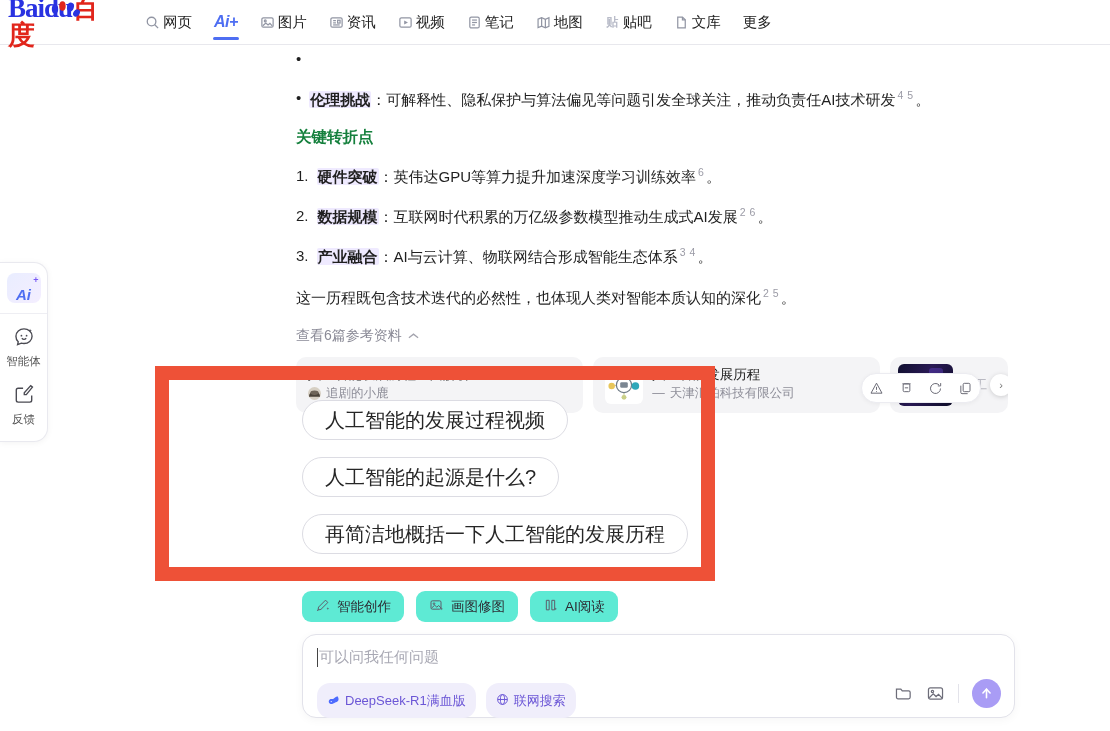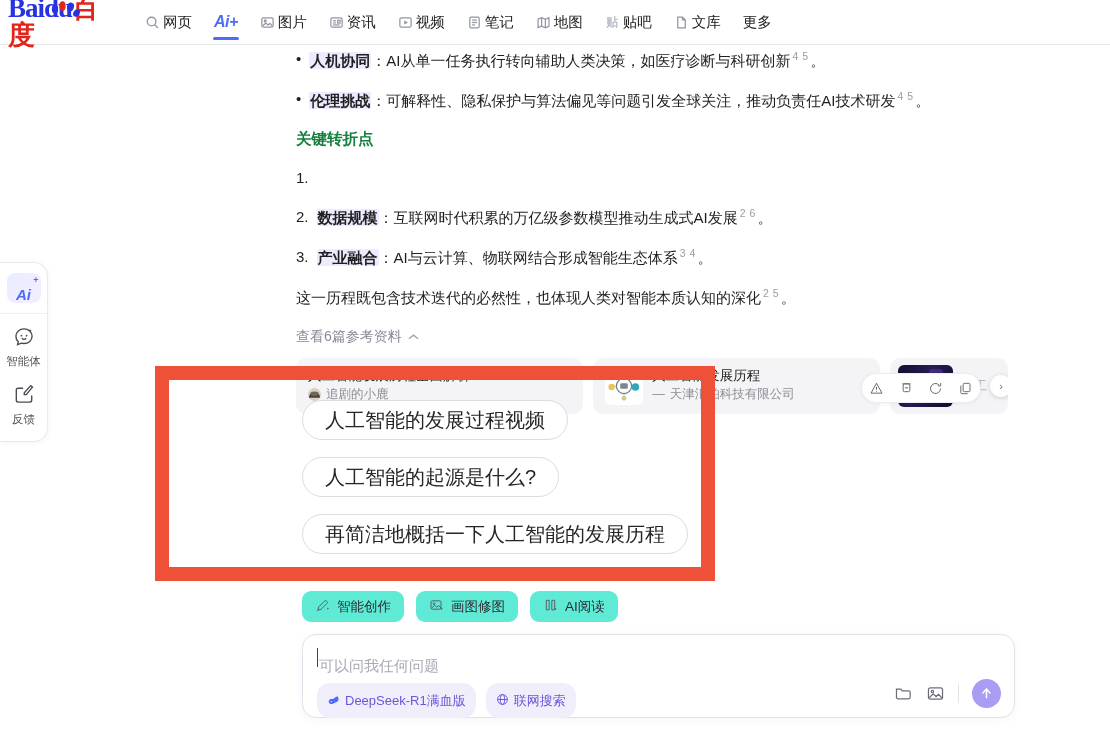--- a/index.html
+++ b/index.html
@@ -158,21 +158,21 @@
   }
   .toolchip svg { color:#5d5d6b; }
 
   
   .composer {
     position:absolute; left:302px; top:634px; width:713px; height:84px;
     border:1px solid #e2e2ea; border-radius:14px; background:#fff;
     box-shadow:0 2px 10px rgba(0,0,0,.04);
   }
   .composer .ph {
-    position:absolute; left:16px; top:22px; font-size:15px; color:#a9a9b4;
+    position:absolute; left:16px; top:13px; font-size:15px; color:#a9a9b4;
   }
   .caret { position:absolute; left:14px; top:13px; width:1px; height:19px; background:#444; }
   .pillrow { position:absolute; left:14px; top:48px; display:flex; gap:10px; }
   .pill {
     display:flex; align-items:center; gap:5px;
     background:#f0eefb; border-radius:13px; height:35px; padding:0 10px;
     font-size:13px; color:#6b56d6; cursor:pointer; white-space:nowrap;
   }
   .composer-right {
     position:absolute; right:13px; top:44px; display:flex; align-items:center; gap:13px;
@@ -322,32 +322,32 @@
         </svg>
       </span>
       <span class="rlabel">反馈</span>
     </div>
   </div>
 
   <div class="answer">
 
     <div class="bullet-row">
       <span class="dot">•</span>
-      <span><span class="hl">人机协同</span><span>：</span><span>AI从单一任务执行转向辅助人类决策，如医疗诊断与科研创新</span><span class="cit">4</span><span class="cit">5</span><span>。</span></span>
     </div>
 
     <div class="bullet-row">
       <span class="dot">•</span>
       <span><span class="hl">伦理挑战</span><span>：</span><span>可解释性、隐私保护与算法偏见等问题引发全球关注，推动负责任AI技术研发</span><span class="cit">4</span><span class="cit">5</span><span>。</span></span>
     </div>
 
     <div class="sec-title">关键转折点</div>
 
     <div class="bullet-row">
       <span class="num">1.</span>
+      <span><span class="hl">硬件突破</span><span>：</span><span>英伟达GPU等算力提升加速深度学习训练效率</span><span class="cit">6</span><span>。</span></span>
     </div>
 
     <div class="bullet-row">
       <span class="num">2.</span>
       <span><span class="hl">数据规模</span><span>：</span><span>互联网时代积累的万亿级参数模型推动生成式AI发展</span><span class="cit">2</span><span class="cit">6</span><span>。</span></span>
     </div>
 
     <div class="bullet-row">
       <span class="num">3.</span>
       <span><span class="hl">产业融合</span><span>：</span><span>AI与云计算、物联网结合形成智能生态体系</span><span class="cit">3</span><span class="cit">4</span><span>。</span></span>

